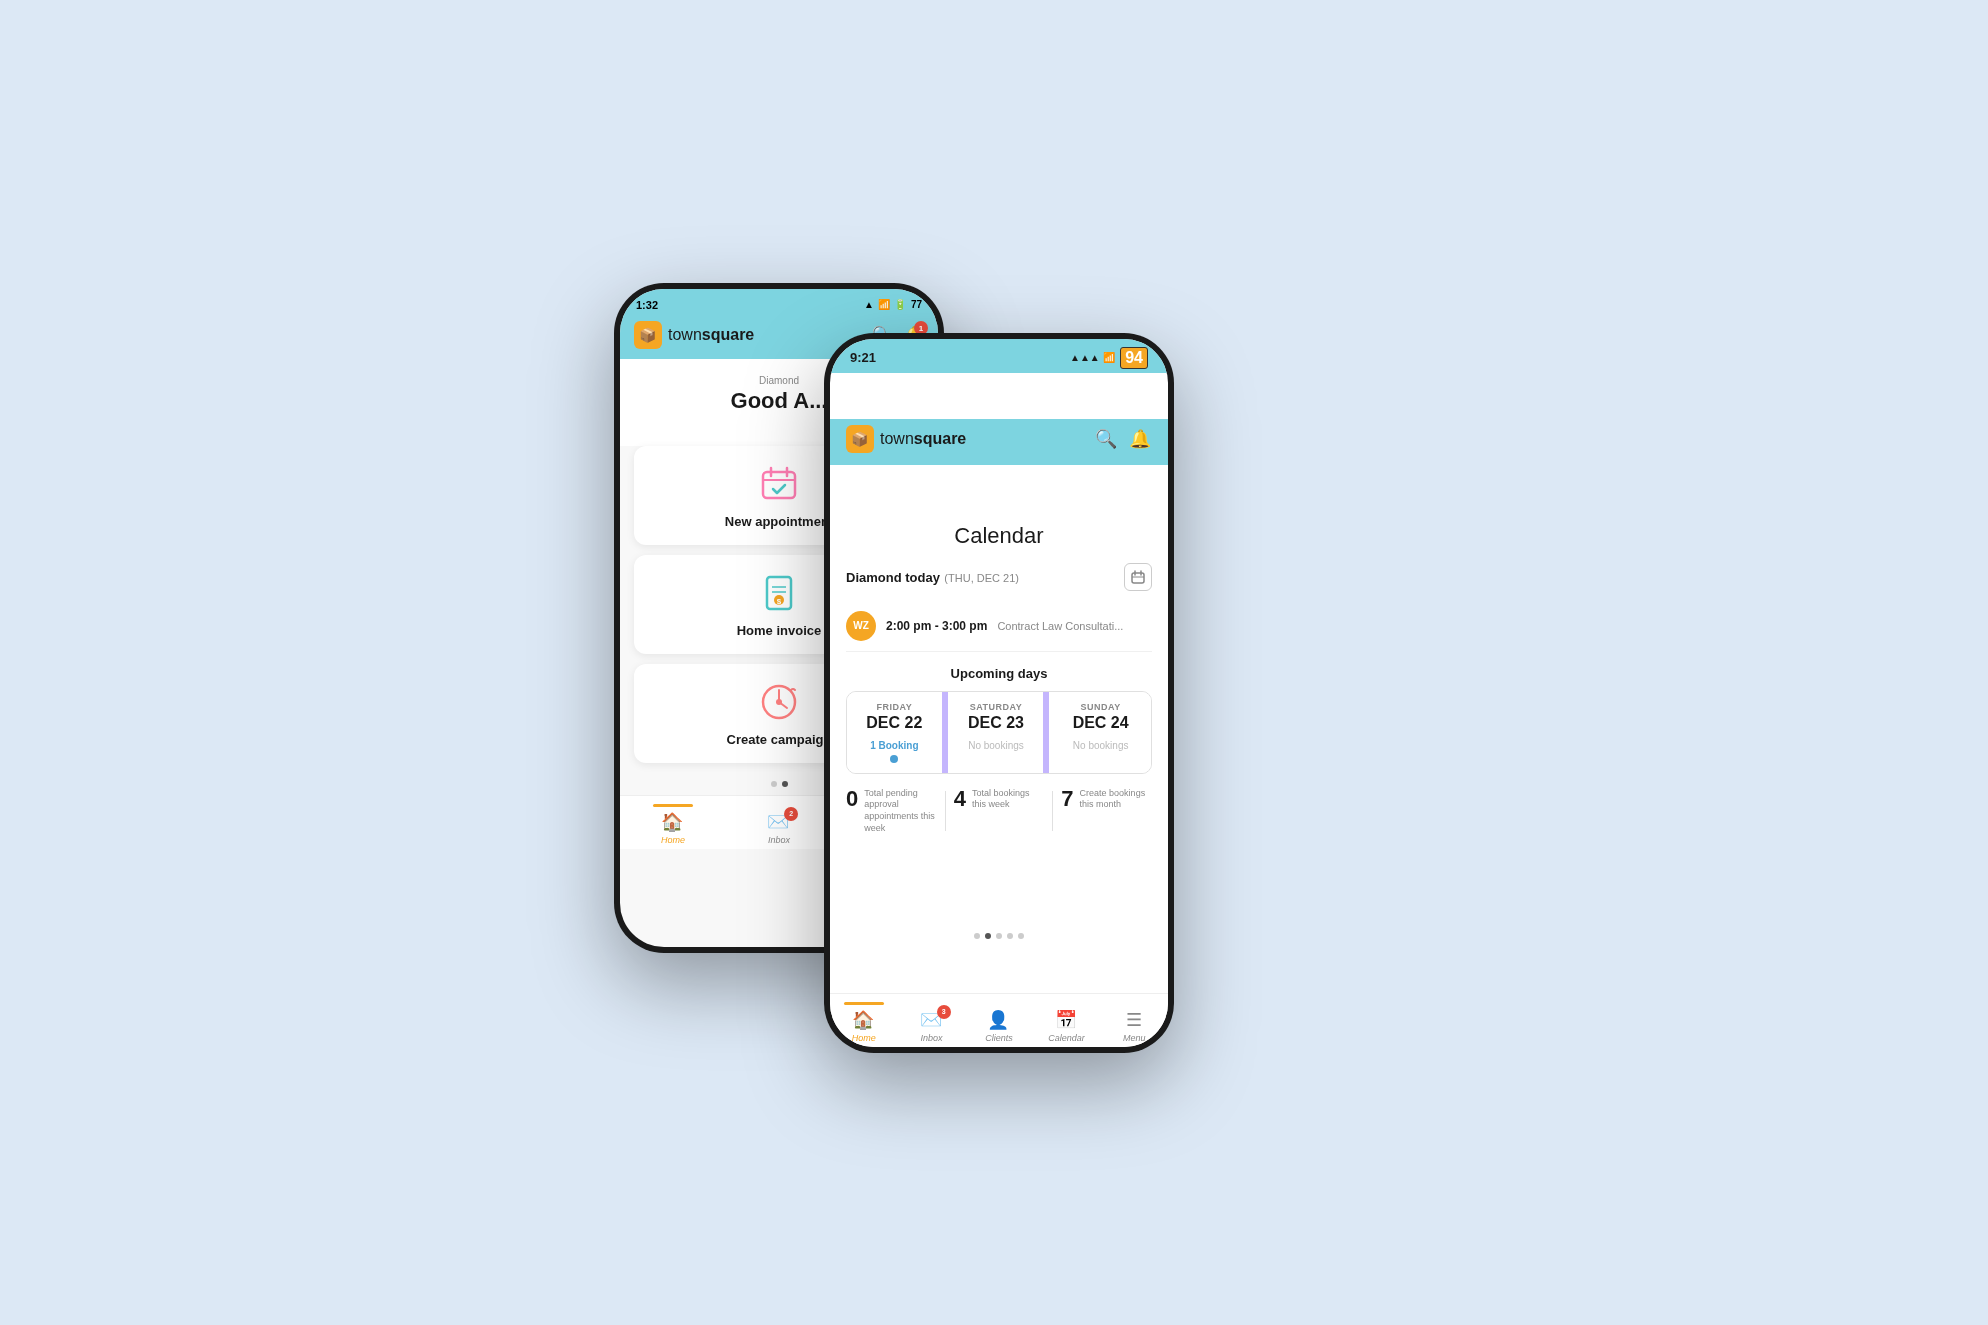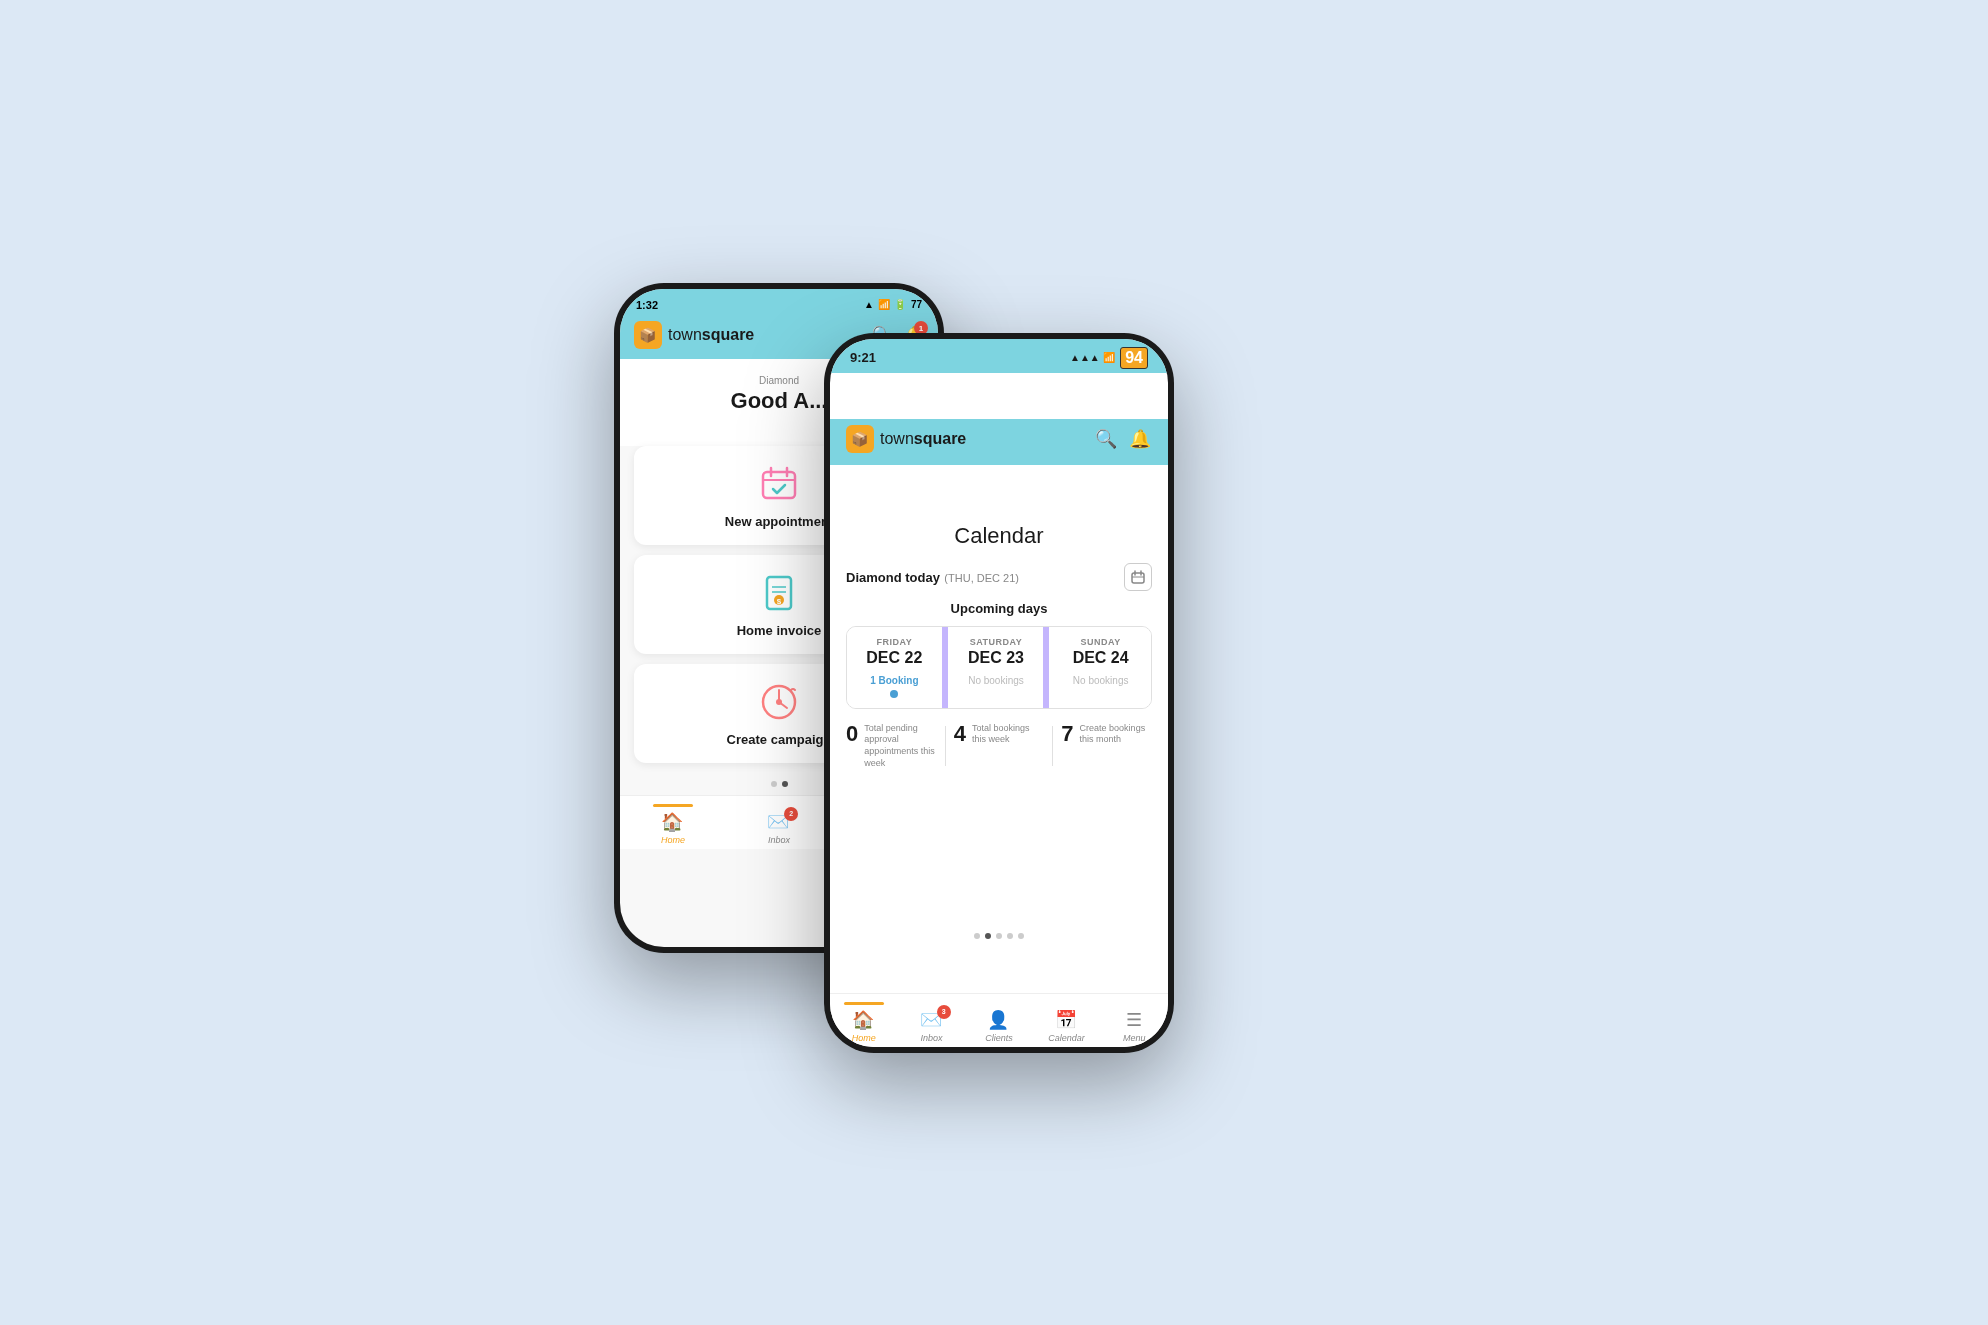--- a/index.html
+++ b/index.html
@@ -627,20 +627,27 @@
           <div class="calendar-icon-btn">
             <svg width="14" height="14" viewBox="0 0 14 14">
               <rect x="1" y="3" width="12" height="10" rx="2" fill="none" stroke="#888" stroke-width="1.5"></rect>
               <line x1="1" y1="7" x2="13" y2="7" stroke="#888" stroke-width="1"></line>
               <line x1="4" y1="1" x2="4" y2="5" stroke="#888" stroke-width="1.5" stroke-linecap="round"></line>
               <line x1="10" y1="1" x2="10" y2="5" stroke="#888" stroke-width="1.5" stroke-linecap="round"></line>
             </svg>
           </div>
         </div>
 
+        <div class="appointment-row">
+          <div class="avatar-circle">WZ</div>
+          <div>
+            <div class="appt-time">2:00 pm - 3:00 pm</div>
+          </div>
+          <div class="appt-name" style="flex:1;font-size:11px;color:#888;">Contract Law Consultati...</div>
+        </div>
 
         <div class="upcoming-section">
           <div class="upcoming-label">Upcoming days</div>
           <div class="days-grid">
 
             <div class="day-cell">
               <div class="day-name">FRIDAY</div>
               <div class="day-date">DEC 22</div>
               <div class="day-booking">1 Booking</div>
               <div class="booking-dot"></div>

